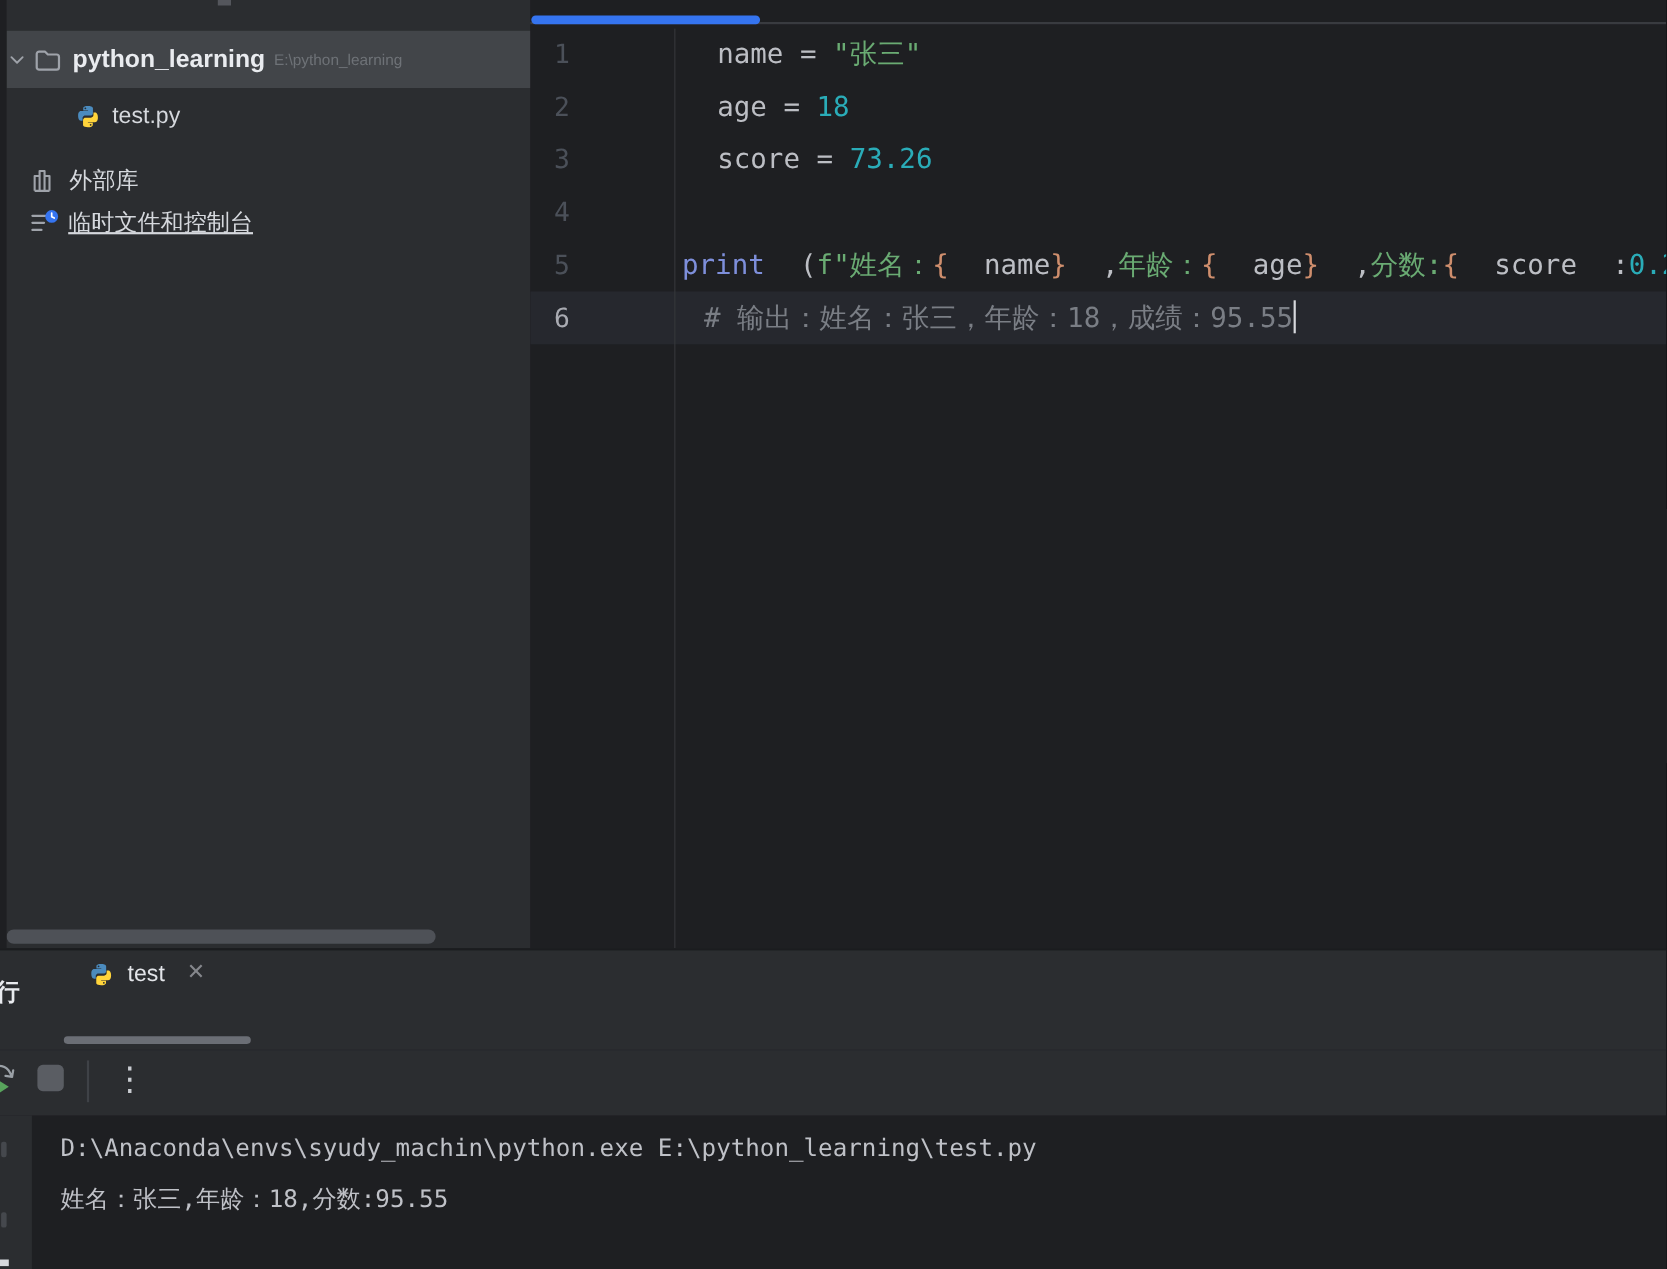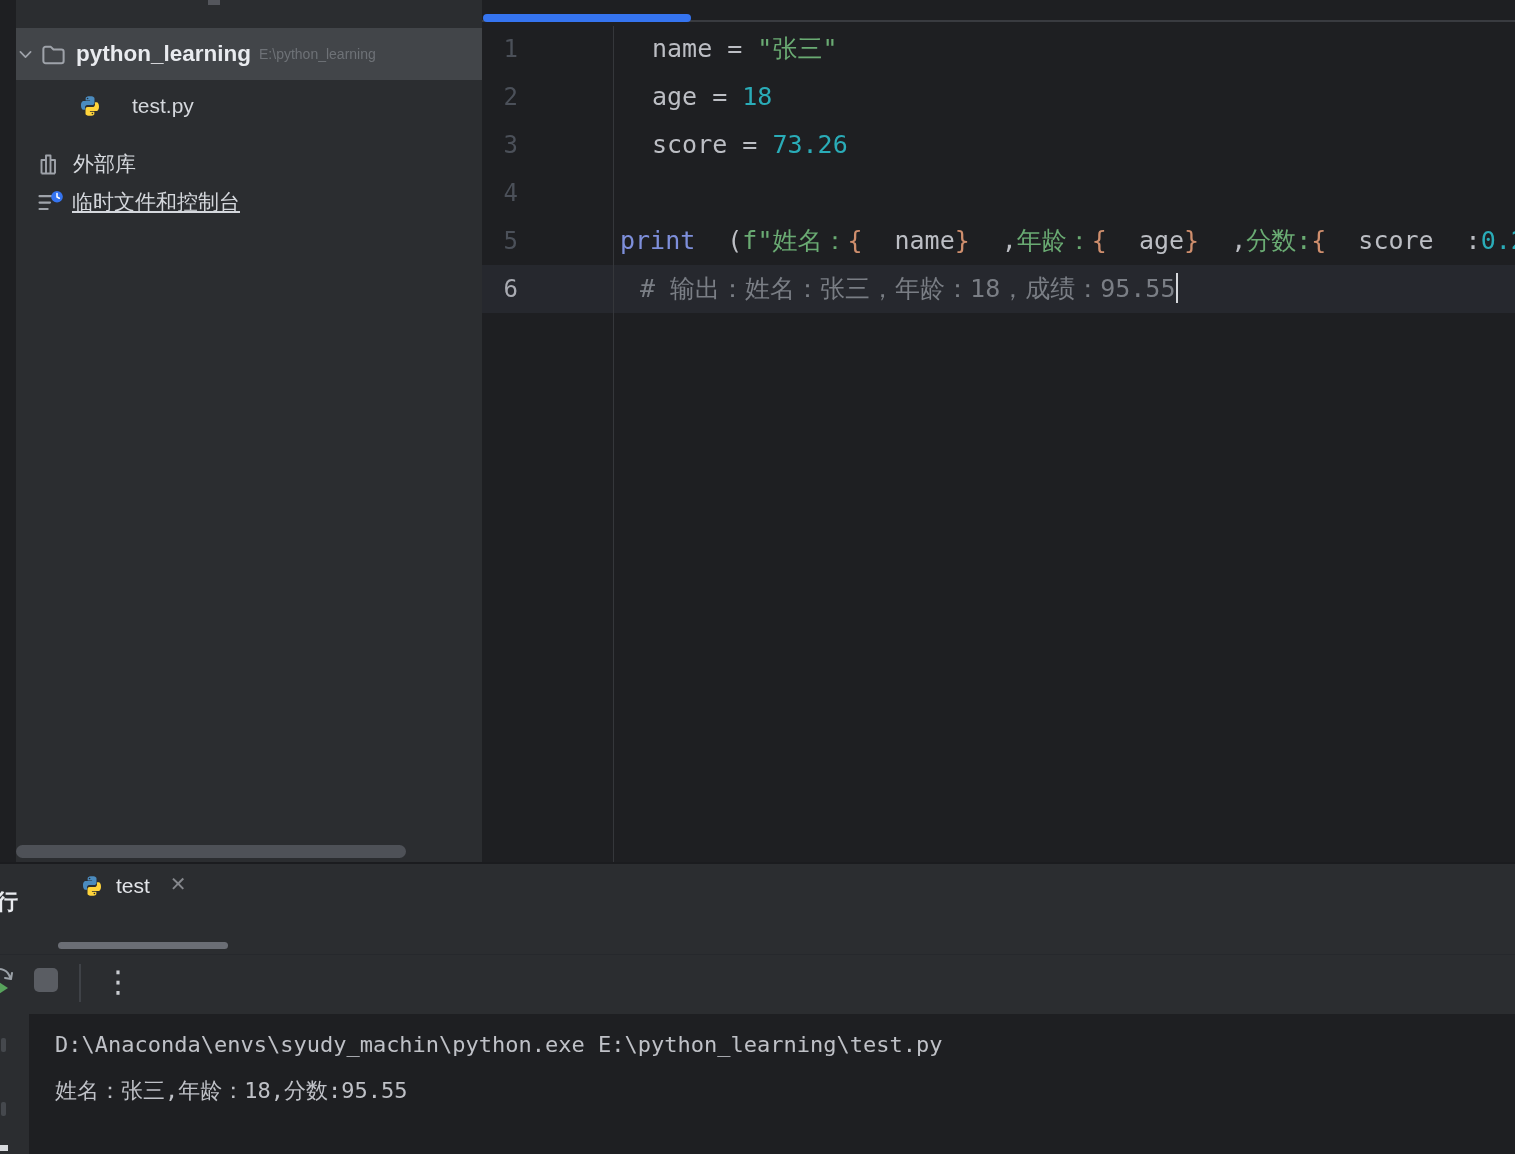--- a/index.html
+++ b/index.html
@@ -7,29 +7,29 @@
     --accent:#3574f0; --plain:#bcbec4; --str:#6aab73; --num:#2aacb8;
     --kw:#7e8fdb; --brace:#cf8e6d; --comment:#7a7e85;
     --tree-text:#d5d8dd; --dim:#6e7277;
   }
   *{margin:0;padding:0;box-sizing:border-box;}
   html,body{background:#111;}
   .stage{position:relative;width:1515px;height:1154px;background:var(--editor-bg);
          overflow:hidden;font-family:"Liberation Sans",sans-serif;}
 
   
-  .project-panel{position:absolute;left:16px;top:0;width:540px;height:862px;
+  .project-panel{position:absolute;left:6px;top:0;width:540px;height:862px;
                  background:var(--panel-bg);overflow:hidden;}
   .panel-tick{position:absolute;left:192px;top:0;width:12px;height:5px;background:#54565c;}
   .tree-row{position:absolute;left:0;right:0;height:48px;display:flex;align-items:center;
             color:var(--tree-text);font-size:21px;white-space:nowrap;overflow:hidden;cursor:pointer;}
   .tree-row.root{top:28px;height:52px;background:var(--sel-bg);}
   .root-name{margin-left:9px;font-weight:bold;font-size:22.5px;color:#e9ebef;}
   .root-path{margin-left:8px;font-size:14px;color:var(--dim);}
-  .row-file{top:82px;gap:20px;}
+  .row-file{top:82px;}
   .row-libs{top:130px;align-items:flex-end;}
   .row-scratch{top:178px;text-decoration:underline;}
   .h-scrollbar{position:absolute;left:0;top:845px;width:390px;height:13px;
                border-radius:7px;background:#4e5157;cursor:pointer;}
   .ticon{flex:0 0 auto;}
 
   
   .editor{position:absolute;left:482px;top:0;width:1033px;height:862px;
           background:var(--editor-bg);overflow:hidden;}
   .progress-track{position:absolute;left:0;top:20px;width:100%;height:2px;background:#393b40;}

